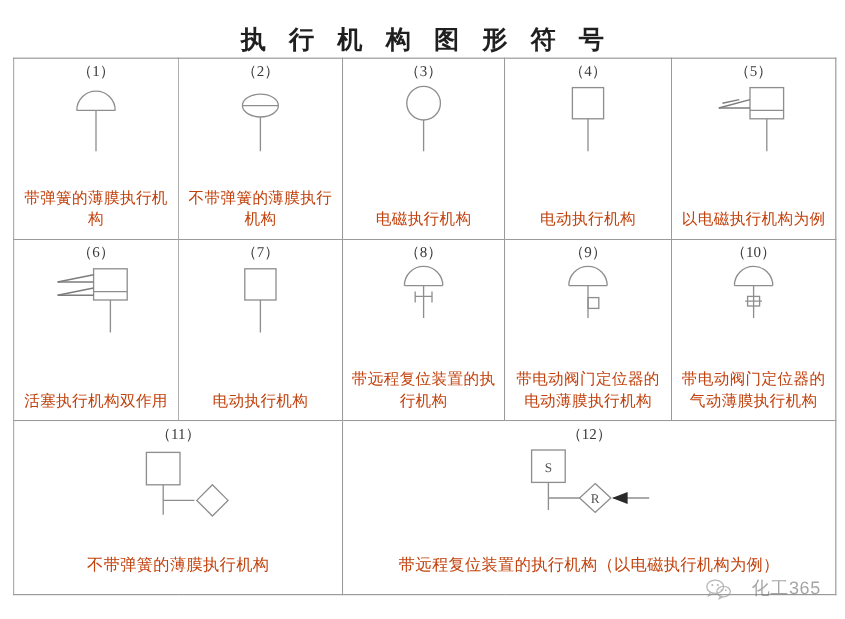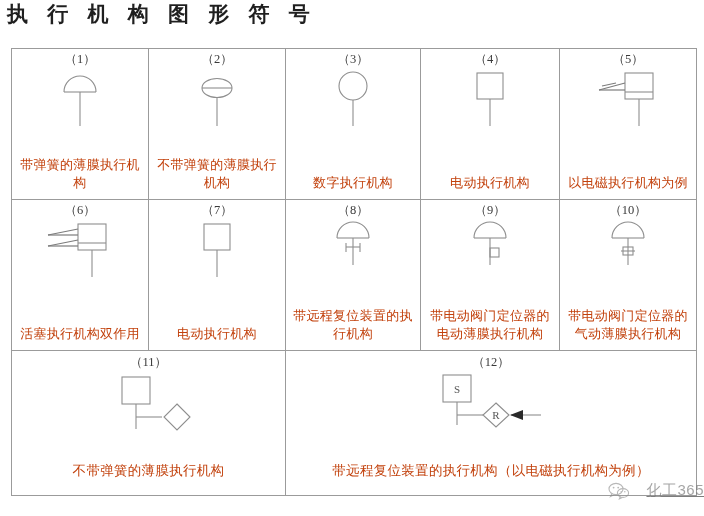--- a/index.html
+++ b/index.html
@@ -5,26 +5,26 @@
   html,body{margin:0;padding:0;}
   body{
     width:704px;height:516px;
     background:#ffffff;
     font-family:"Liberation Serif","DejaVu Serif",serif;
     color:#2f2f2f;
     overflow:hidden;
     position:relative;
   }
   .page-title{
-    text-align:left;
+    text-align:center;
     font-size:21px;
     font-weight:bold;
     letter-spacing:7px;
     color:#1f1f1f;
-    padding-top:0;
+    padding-top:19px;
     padding-bottom:8px;
     text-indent:7px;
     font-family:"Liberation Serif","DejaVu Serif",serif;
   }
   .table-wrap{
     position:absolute;
     left:11px;top:48px;
     width:680px;height:444px;
     box-sizing:border-box;
   }
@@ -93,27 +93,26 @@
   .fillarrow{fill:#2a2a2a;stroke:none;}
   .glyph-txt{
     font-family:"Liberation Serif","DejaVu Serif",serif;
     font-size:11px;
     fill:#555;
   }
 
   
   .watermark{
     position:absolute;
-    right:0;bottom:16px;
+    right:20px;bottom:16px;
     display:flex;
     align-items:center;
     gap:16px;
     opacity:.62;
     pointer-events:none;
-    text-decoration:underline;
   }
   .watermark .wm-text{
     font-family:"Liberation Sans","DejaVu Sans",sans-serif;
     font-size:15px;
     color:#6e6e6e;
     letter-spacing:0.5px;
   }
 </style>
 </head>
 <body>
@@ -155,21 +154,21 @@
 
     <td style="width:134px;">
       <div class="cell-inner">
         <div class="cell-no">（3）</div>
         <div class="sym-area">
           <svg width="60" height="62" viewBox="0 0 60 62">
             <circle class="stroke" cx="30" cy="18" r="14"></circle>
             <line class="stroke" x1="30" y1="32" x2="30" y2="58"></line>
           </svg>
         </div>
-        <div class="cell-label">数字执行机构</div>
+        <div class="cell-label">电磁执行机构</div>
       </div>
     </td>
 
     <td style="width:138px;">
       <div class="cell-inner">
         <div class="cell-no">（4）</div>
         <div class="sym-area">
           <svg width="60" height="62" viewBox="0 0 60 62">
             <rect class="stroke" x="17" y="5" width="26" height="26"></rect>
             <line class="stroke" x1="30" y1="31" x2="30" y2="58"></line>

